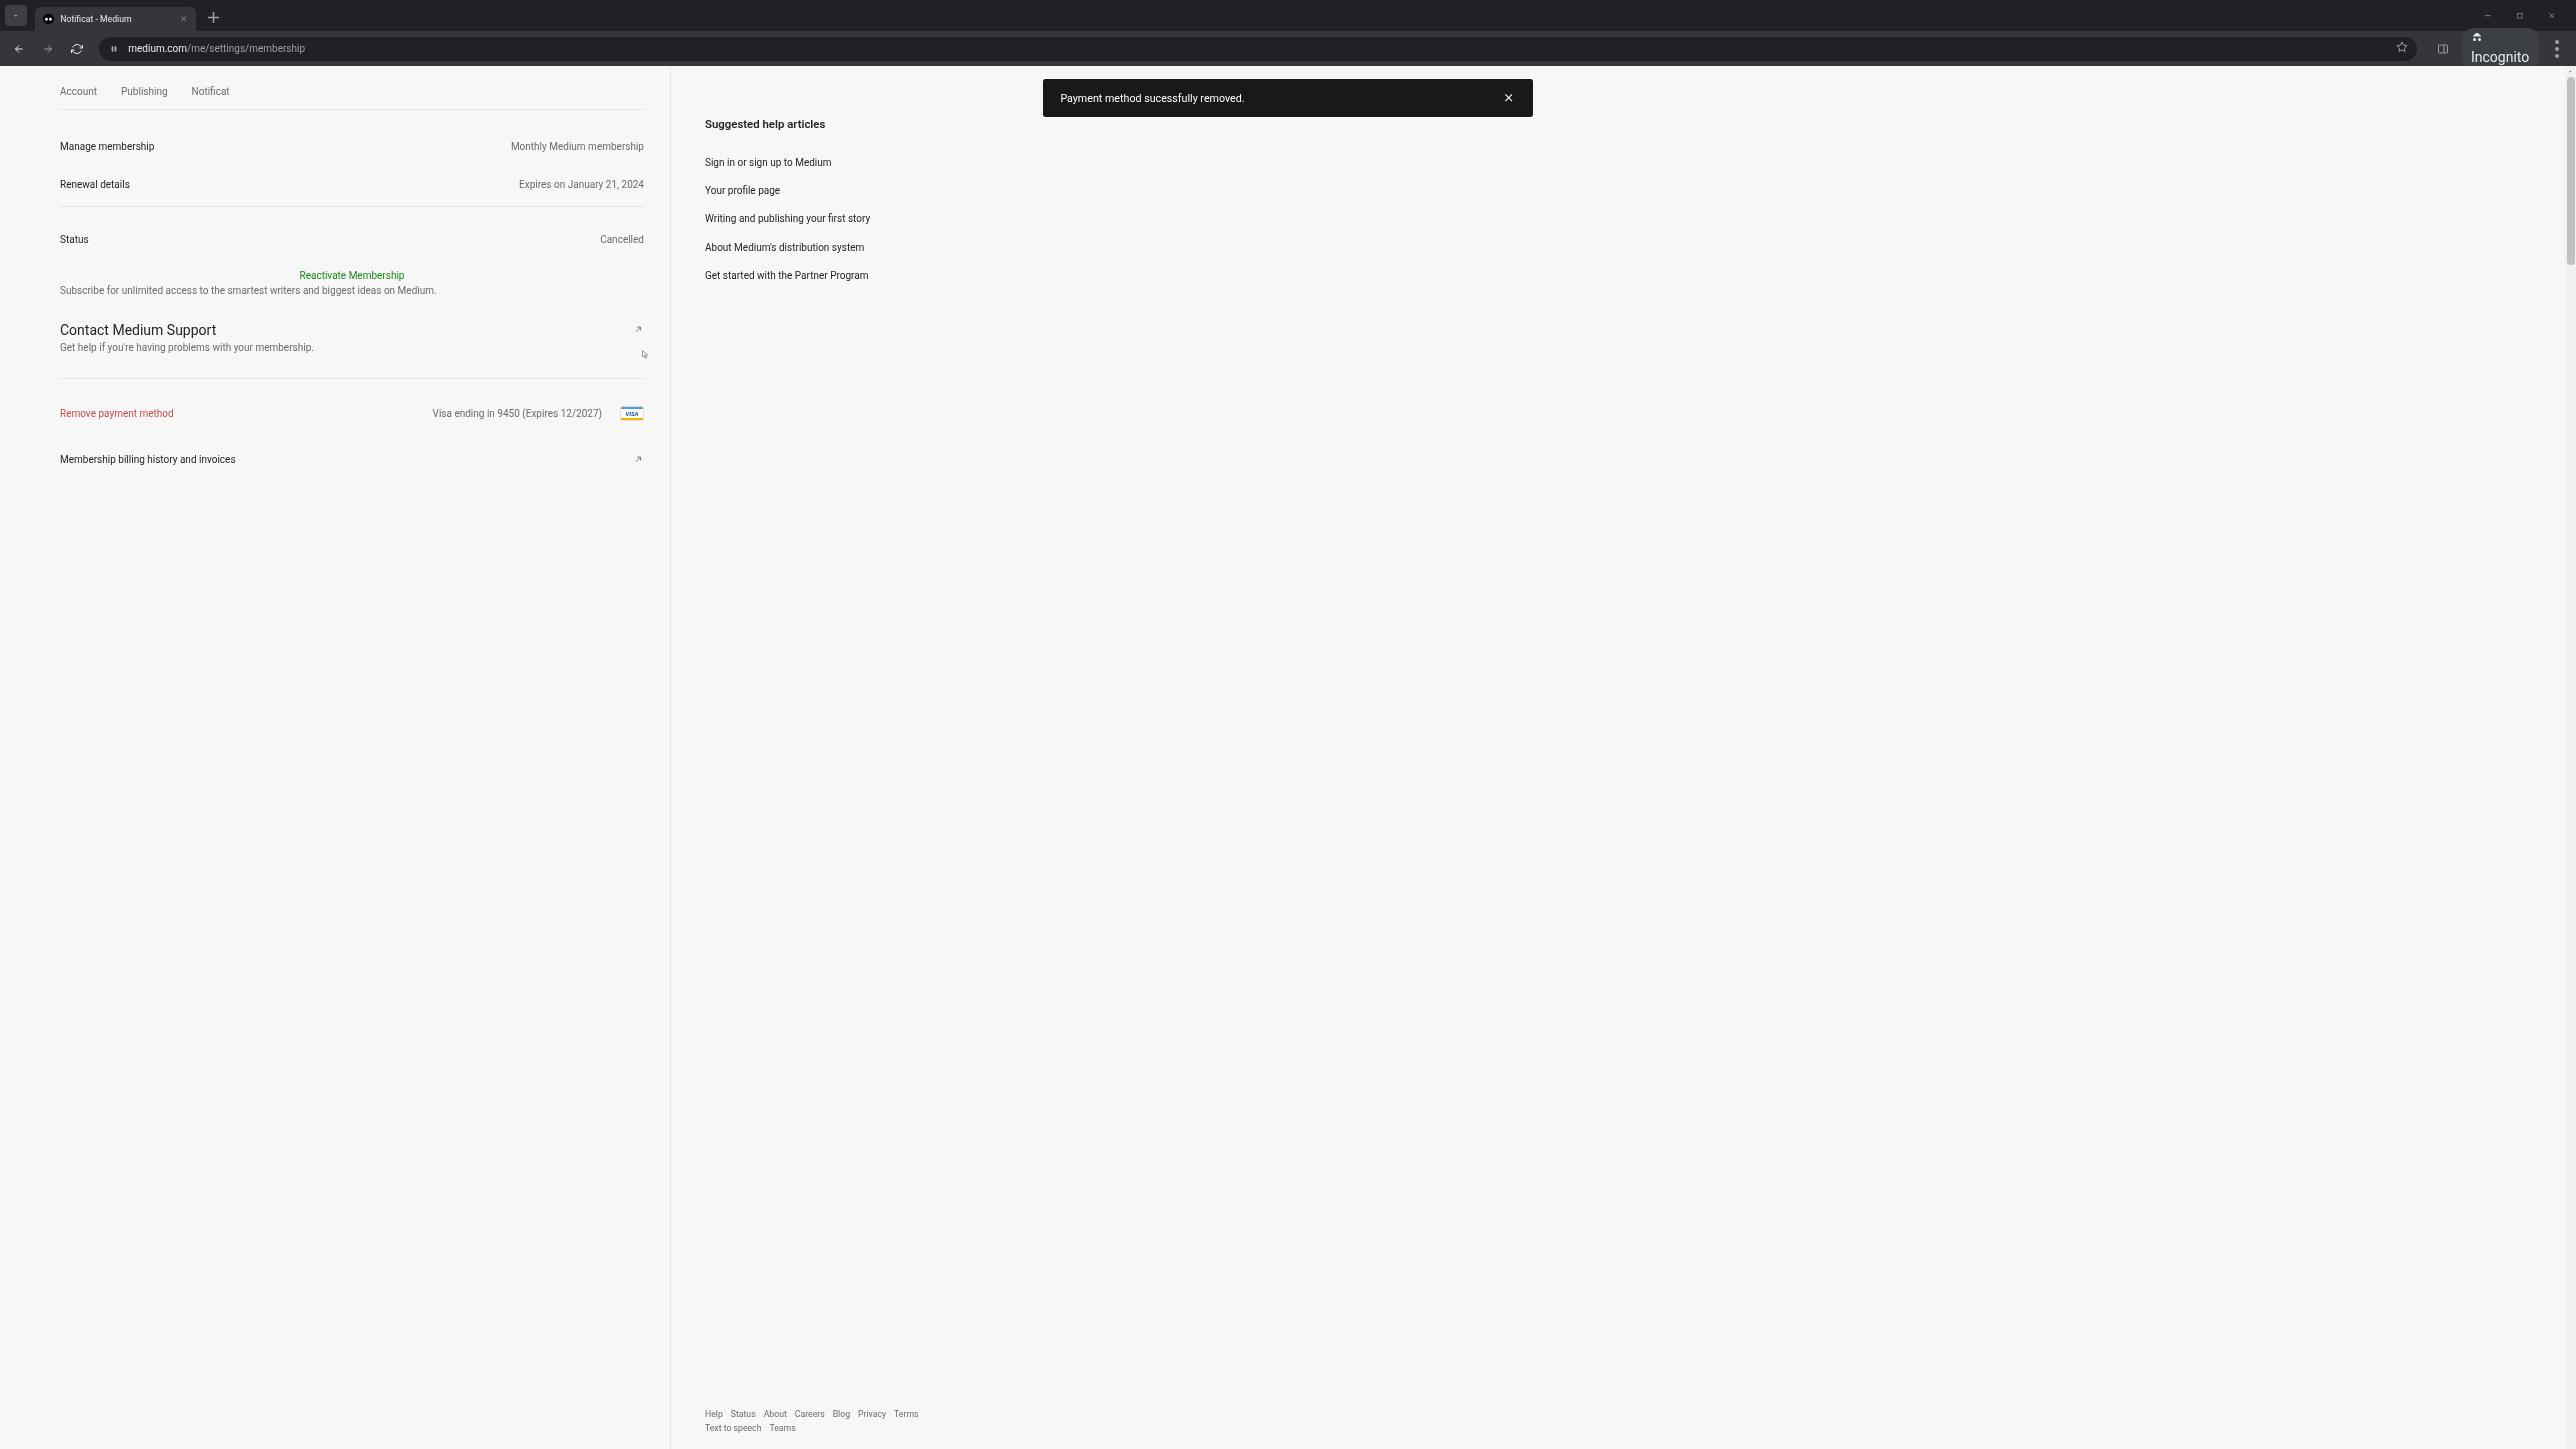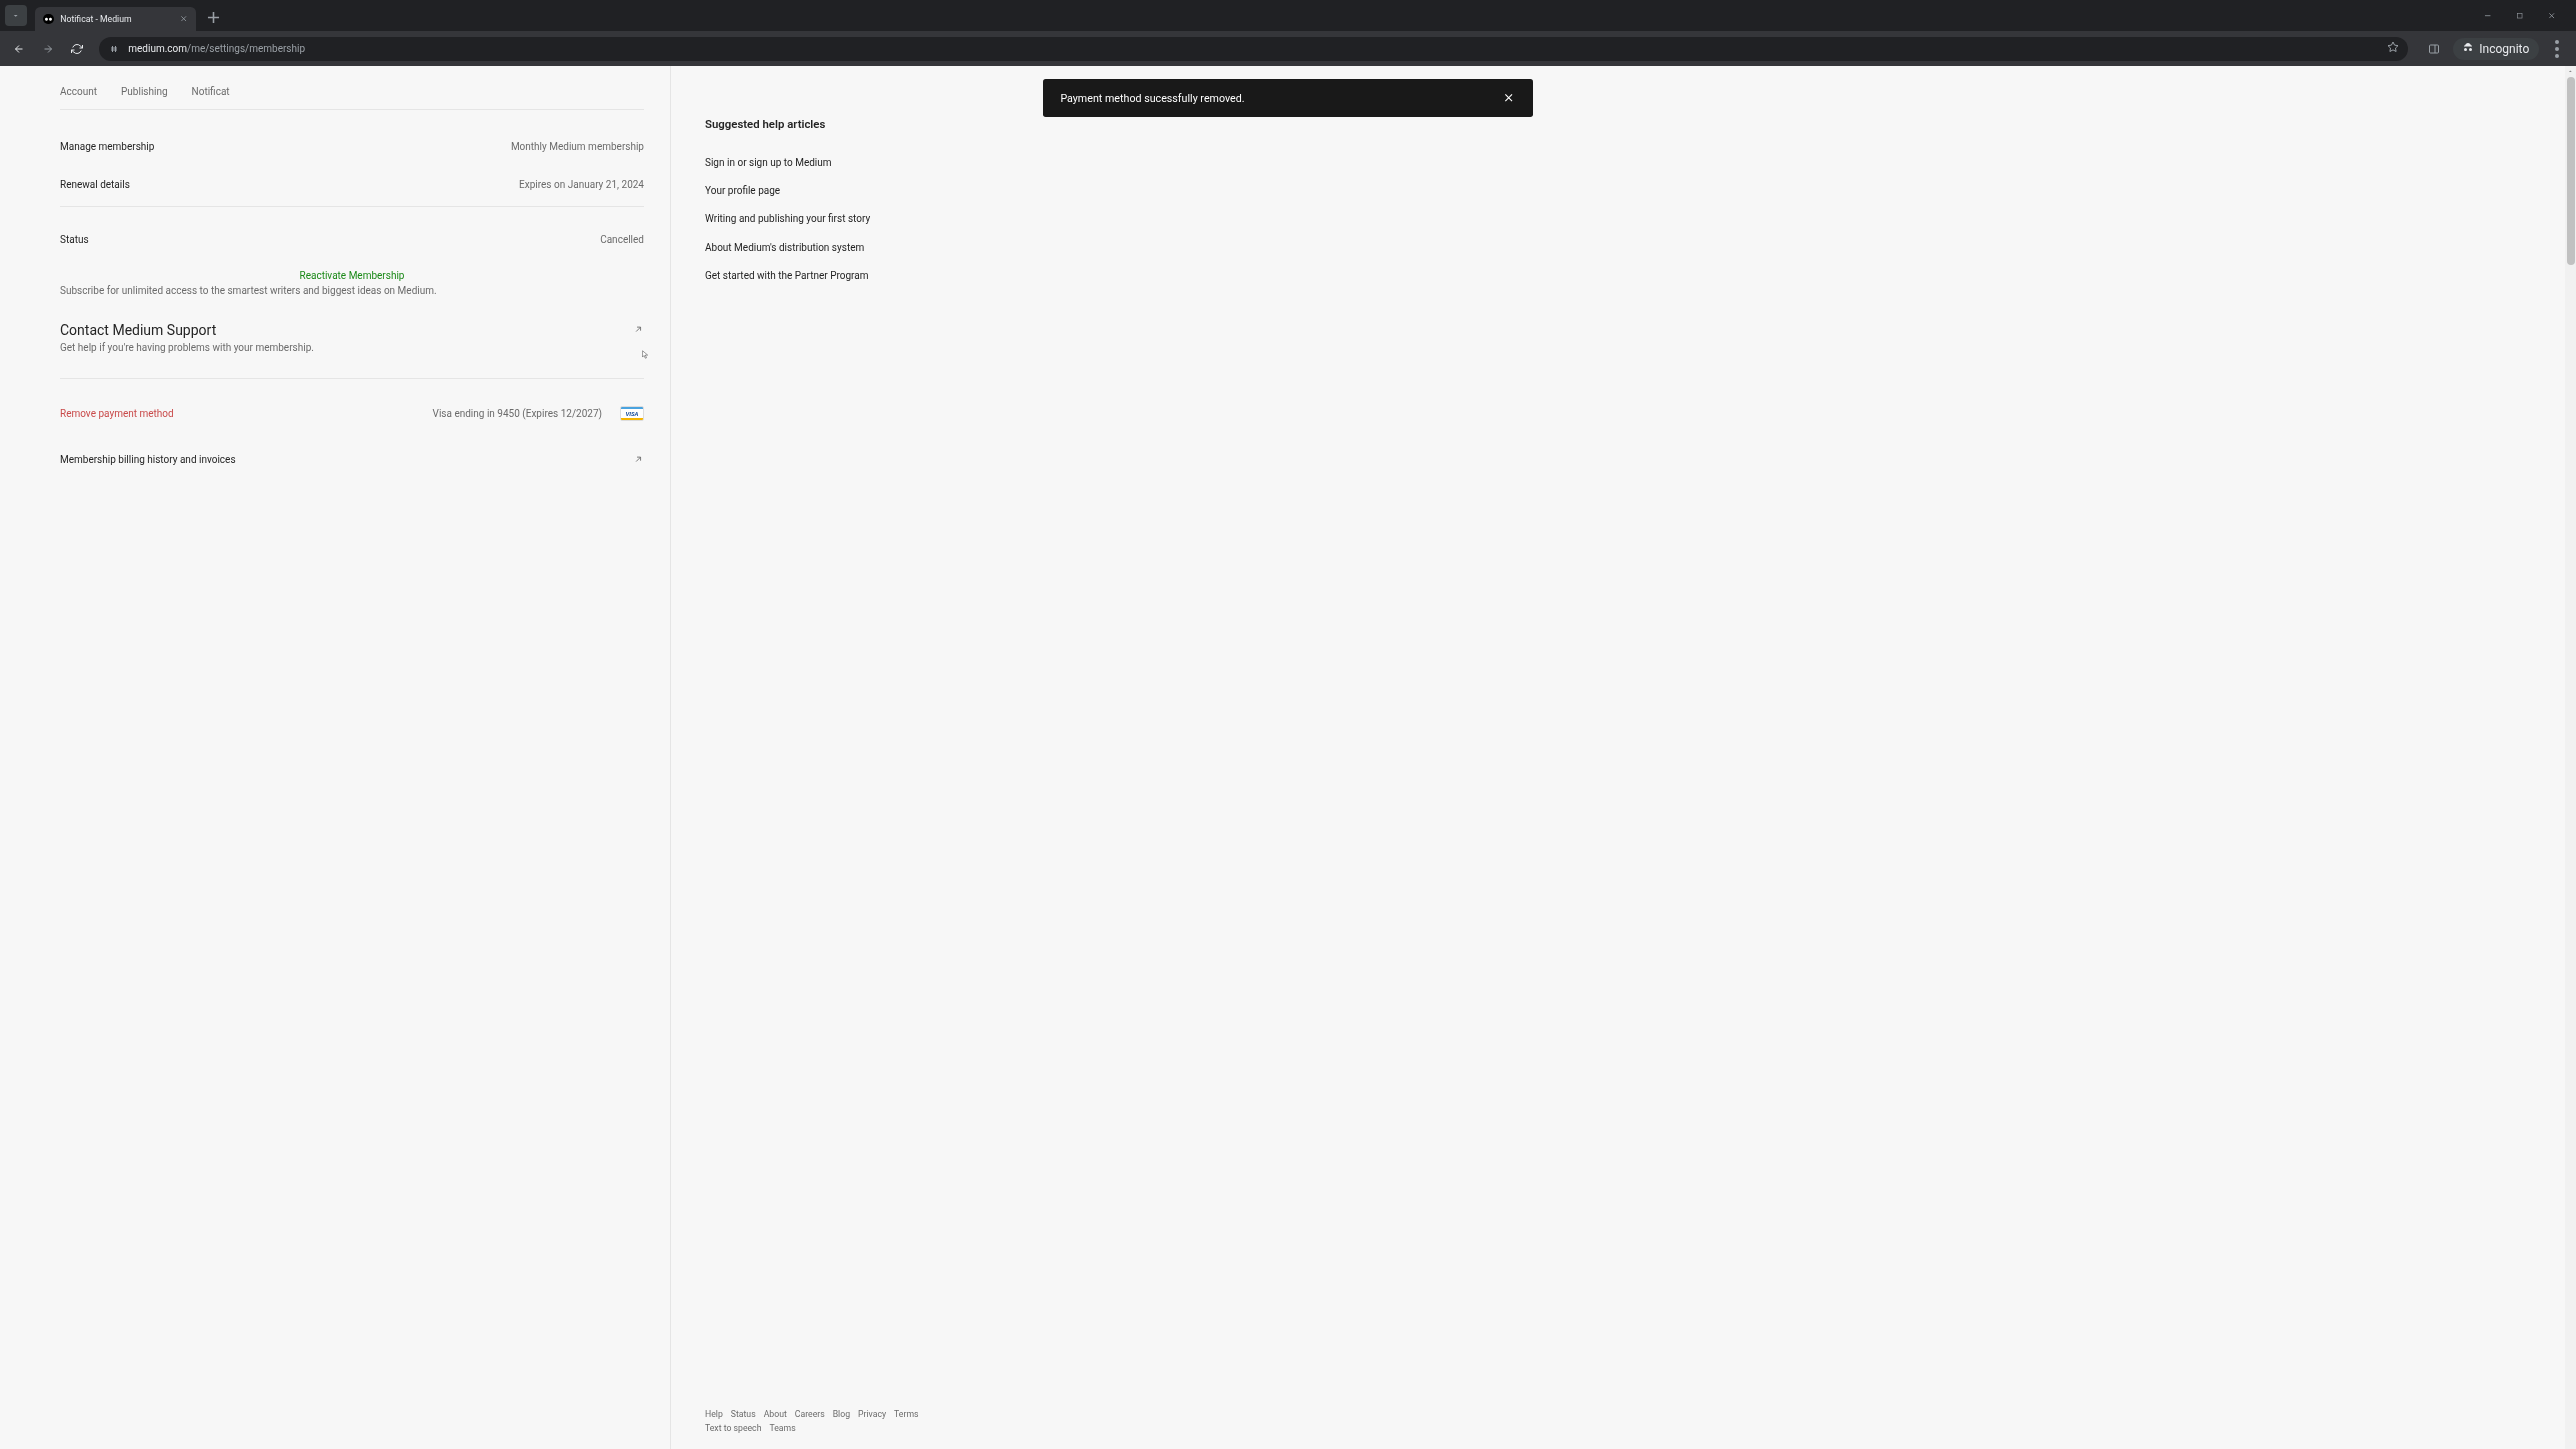--- a/index.html
+++ b/index.html
@@ -138,21 +138,22 @@
       color: #9aa0a6;
     }
     .toolbar-icon svg { width: 12px; height: 12px; }
     .incognito-badge {
       display: flex;
       gap: 5.4px;
       background: #3c4043;
       border-radius: 12px;
       padding: 4px 9.4px;
       color: #e8eaed;
-      font-size: 12px;
+      font-size: 14px;
+      flex-direction: column;
     }
     .incognito-badge svg { width: 12px; height: 12px; }
     .kebab {
       width: 24px;
       height: 24px;
       display: flex;
       align-items: center;
       justify-content: center;
       color: #9aa0a6;
     }

